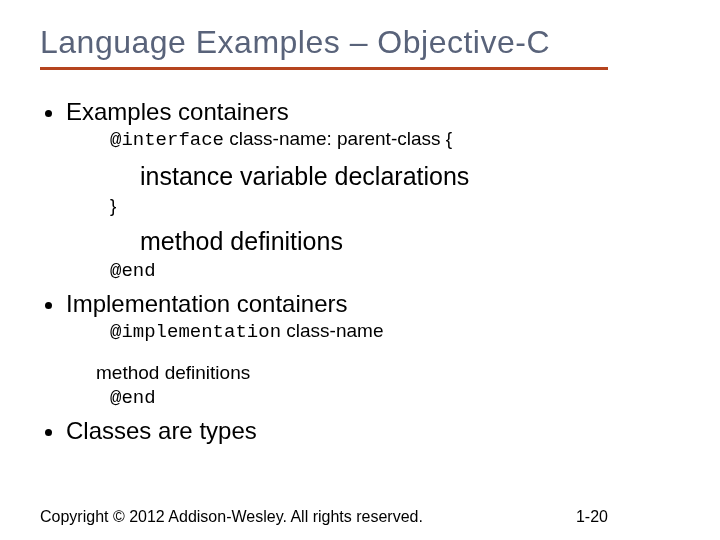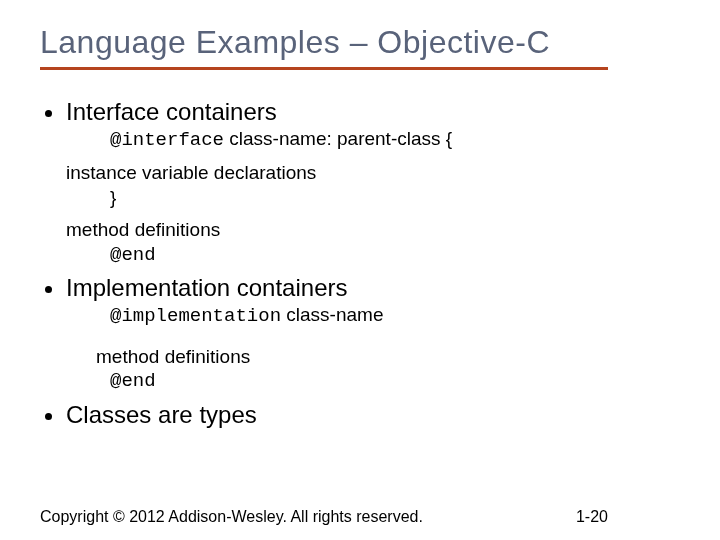--- a/index.html
+++ b/index.html
@@ -40,21 +40,22 @@
     font-size: 24px;
     margin-bottom: 6px;
   }
   .sub {
     margin-left: 44px;
     font-size: 19px;
     line-height: 1.35;
     margin-bottom: 6px;
   }
   .sub2 {
-    font-size: 19px;
+    margin-left: 74px;
+    font-size: 25px;
     line-height: 1.35;
   }
   .sub3 {
     margin-left: 30px;
     font-size: 19px;
     line-height: 1.35;
     margin-top: 14px;
   }
   .mono {
     font-family: "Courier New", Courier, monospace;
@@ -77,21 +78,21 @@
 </head>
 <body>
 
 <div class="slide">
 
   <h1 class="title">Language Examples – Objective-C</h1>
   <hr class="rule">
 
   <ul class="top">
     <li>
-      <span>Interface containers</span>
+      <span>Examples containers</span>
       <div class="sub">
         <span class="mono">@interface</span><span> class-name: parent-class {</span>
       </div>
       <div class="sub2">instance variable declarations</div>
       <div class="sub">}</div>
       <div class="sub2">method definitions</div>
       <div class="sub mono">@end</div>
     </li>
 
     <li>

